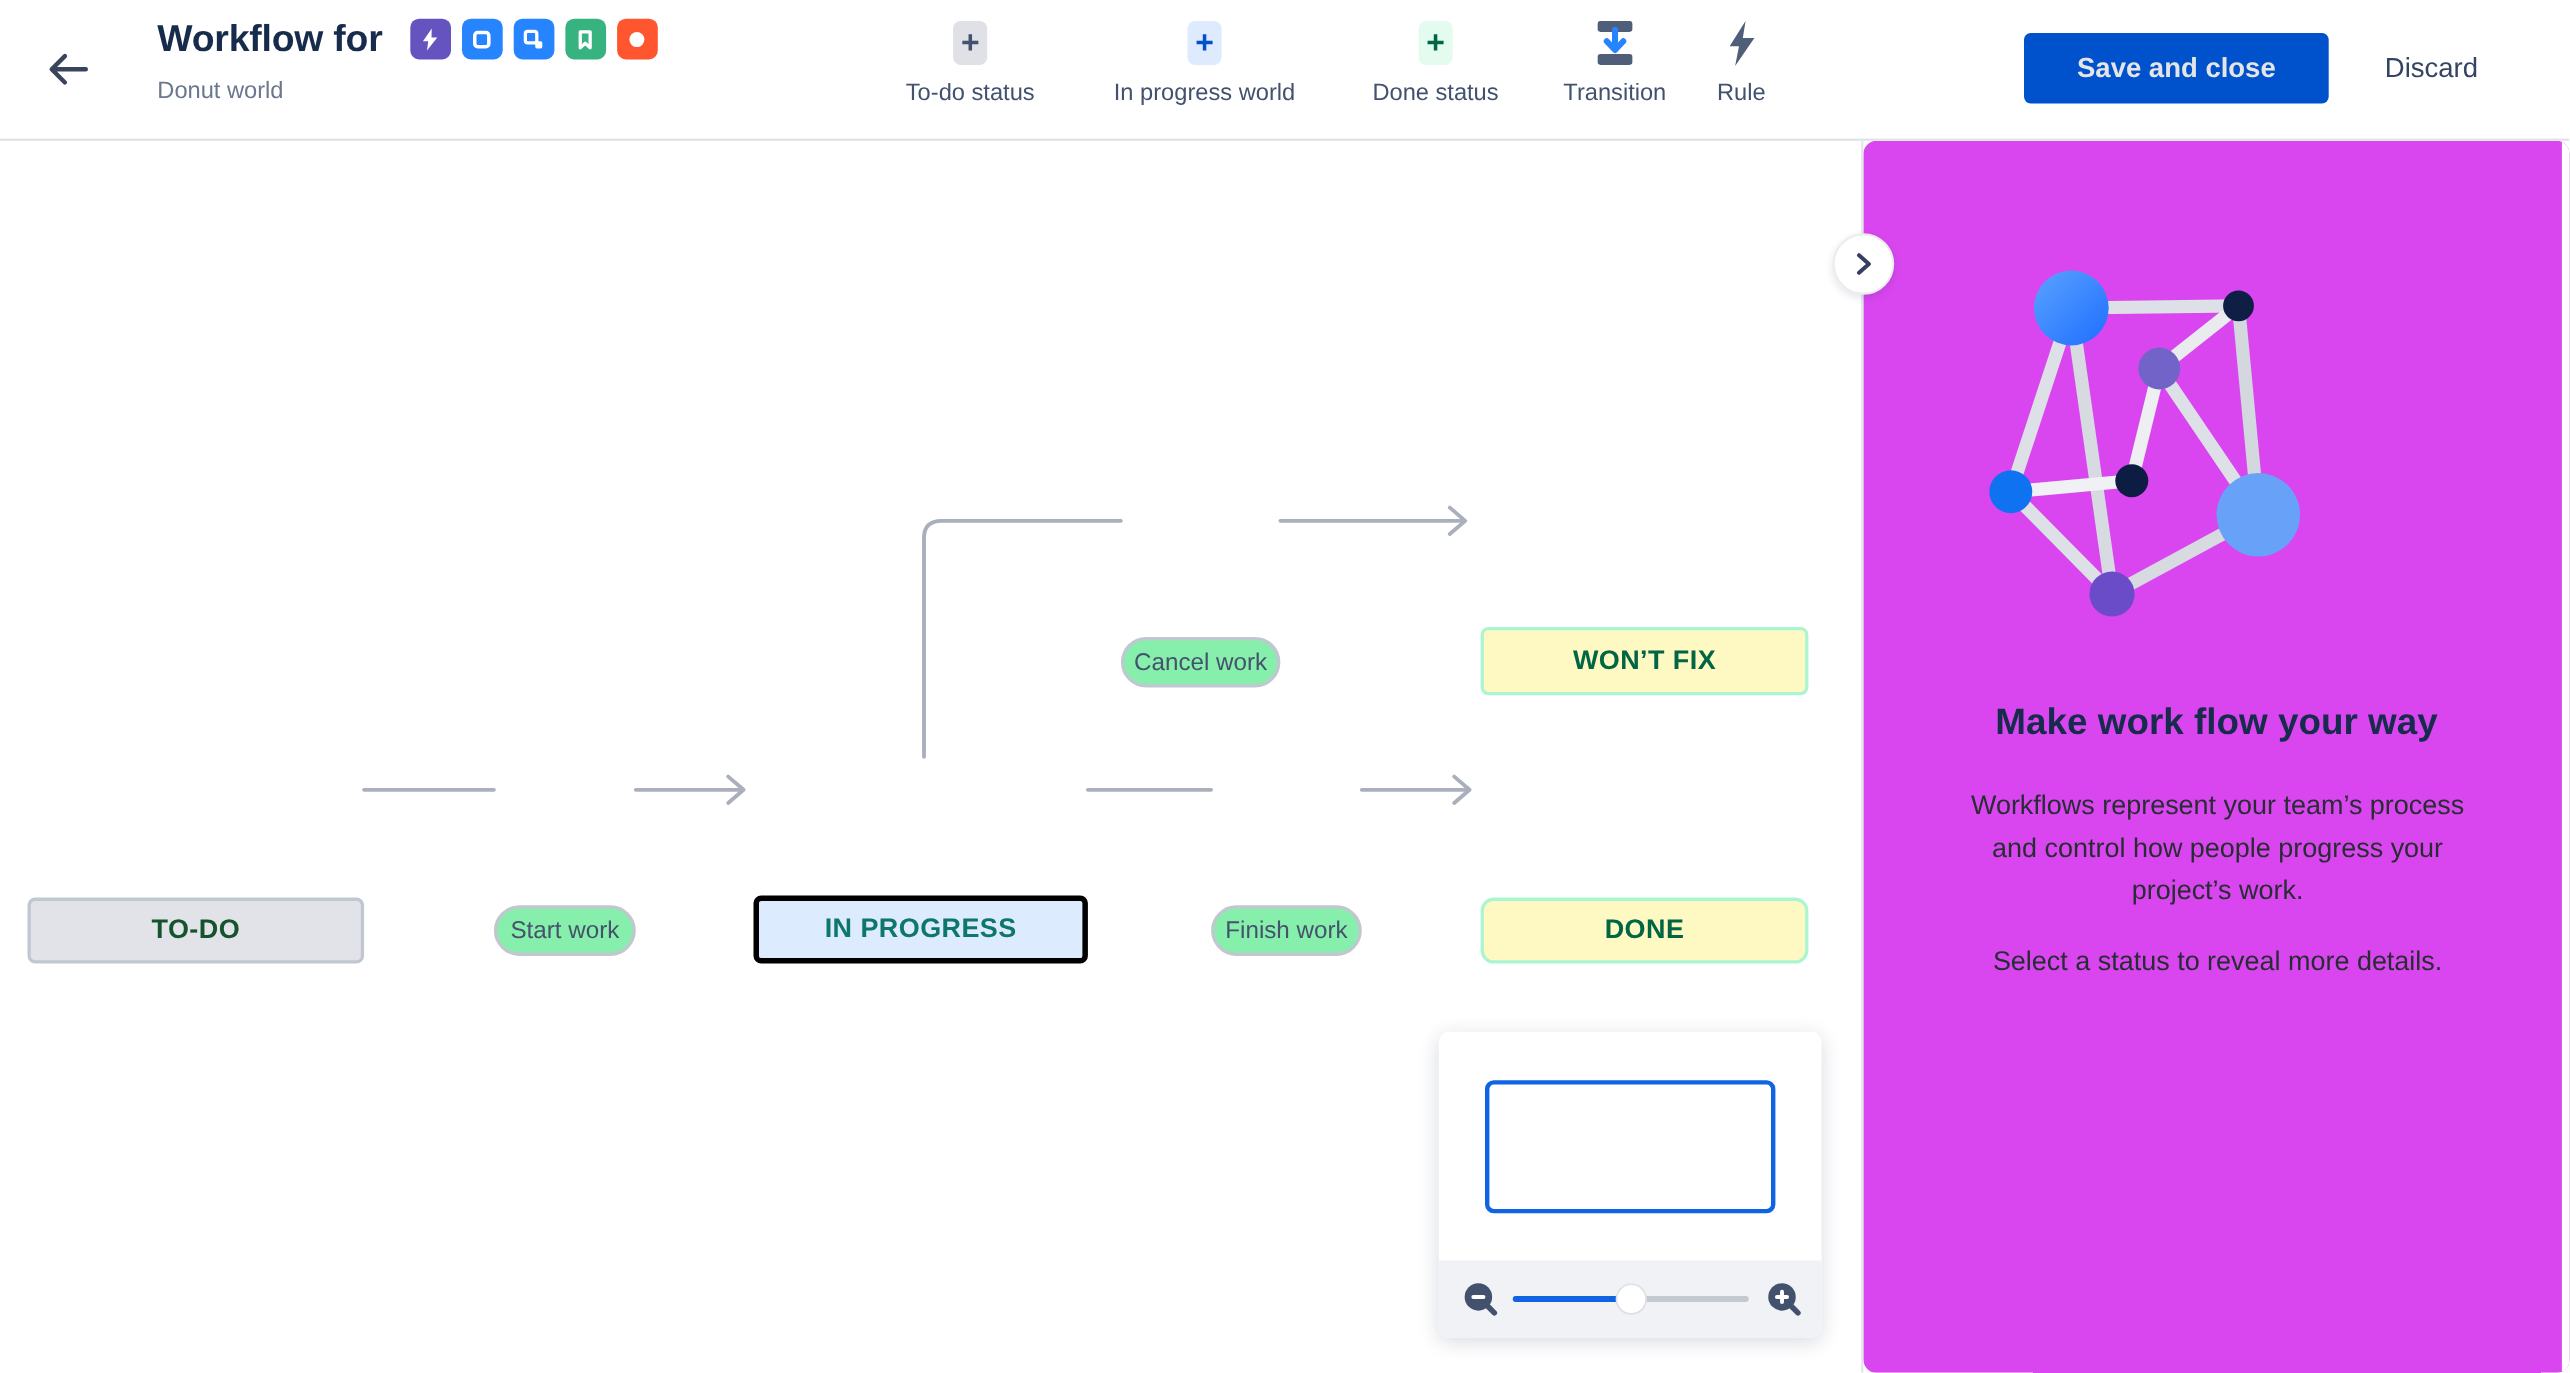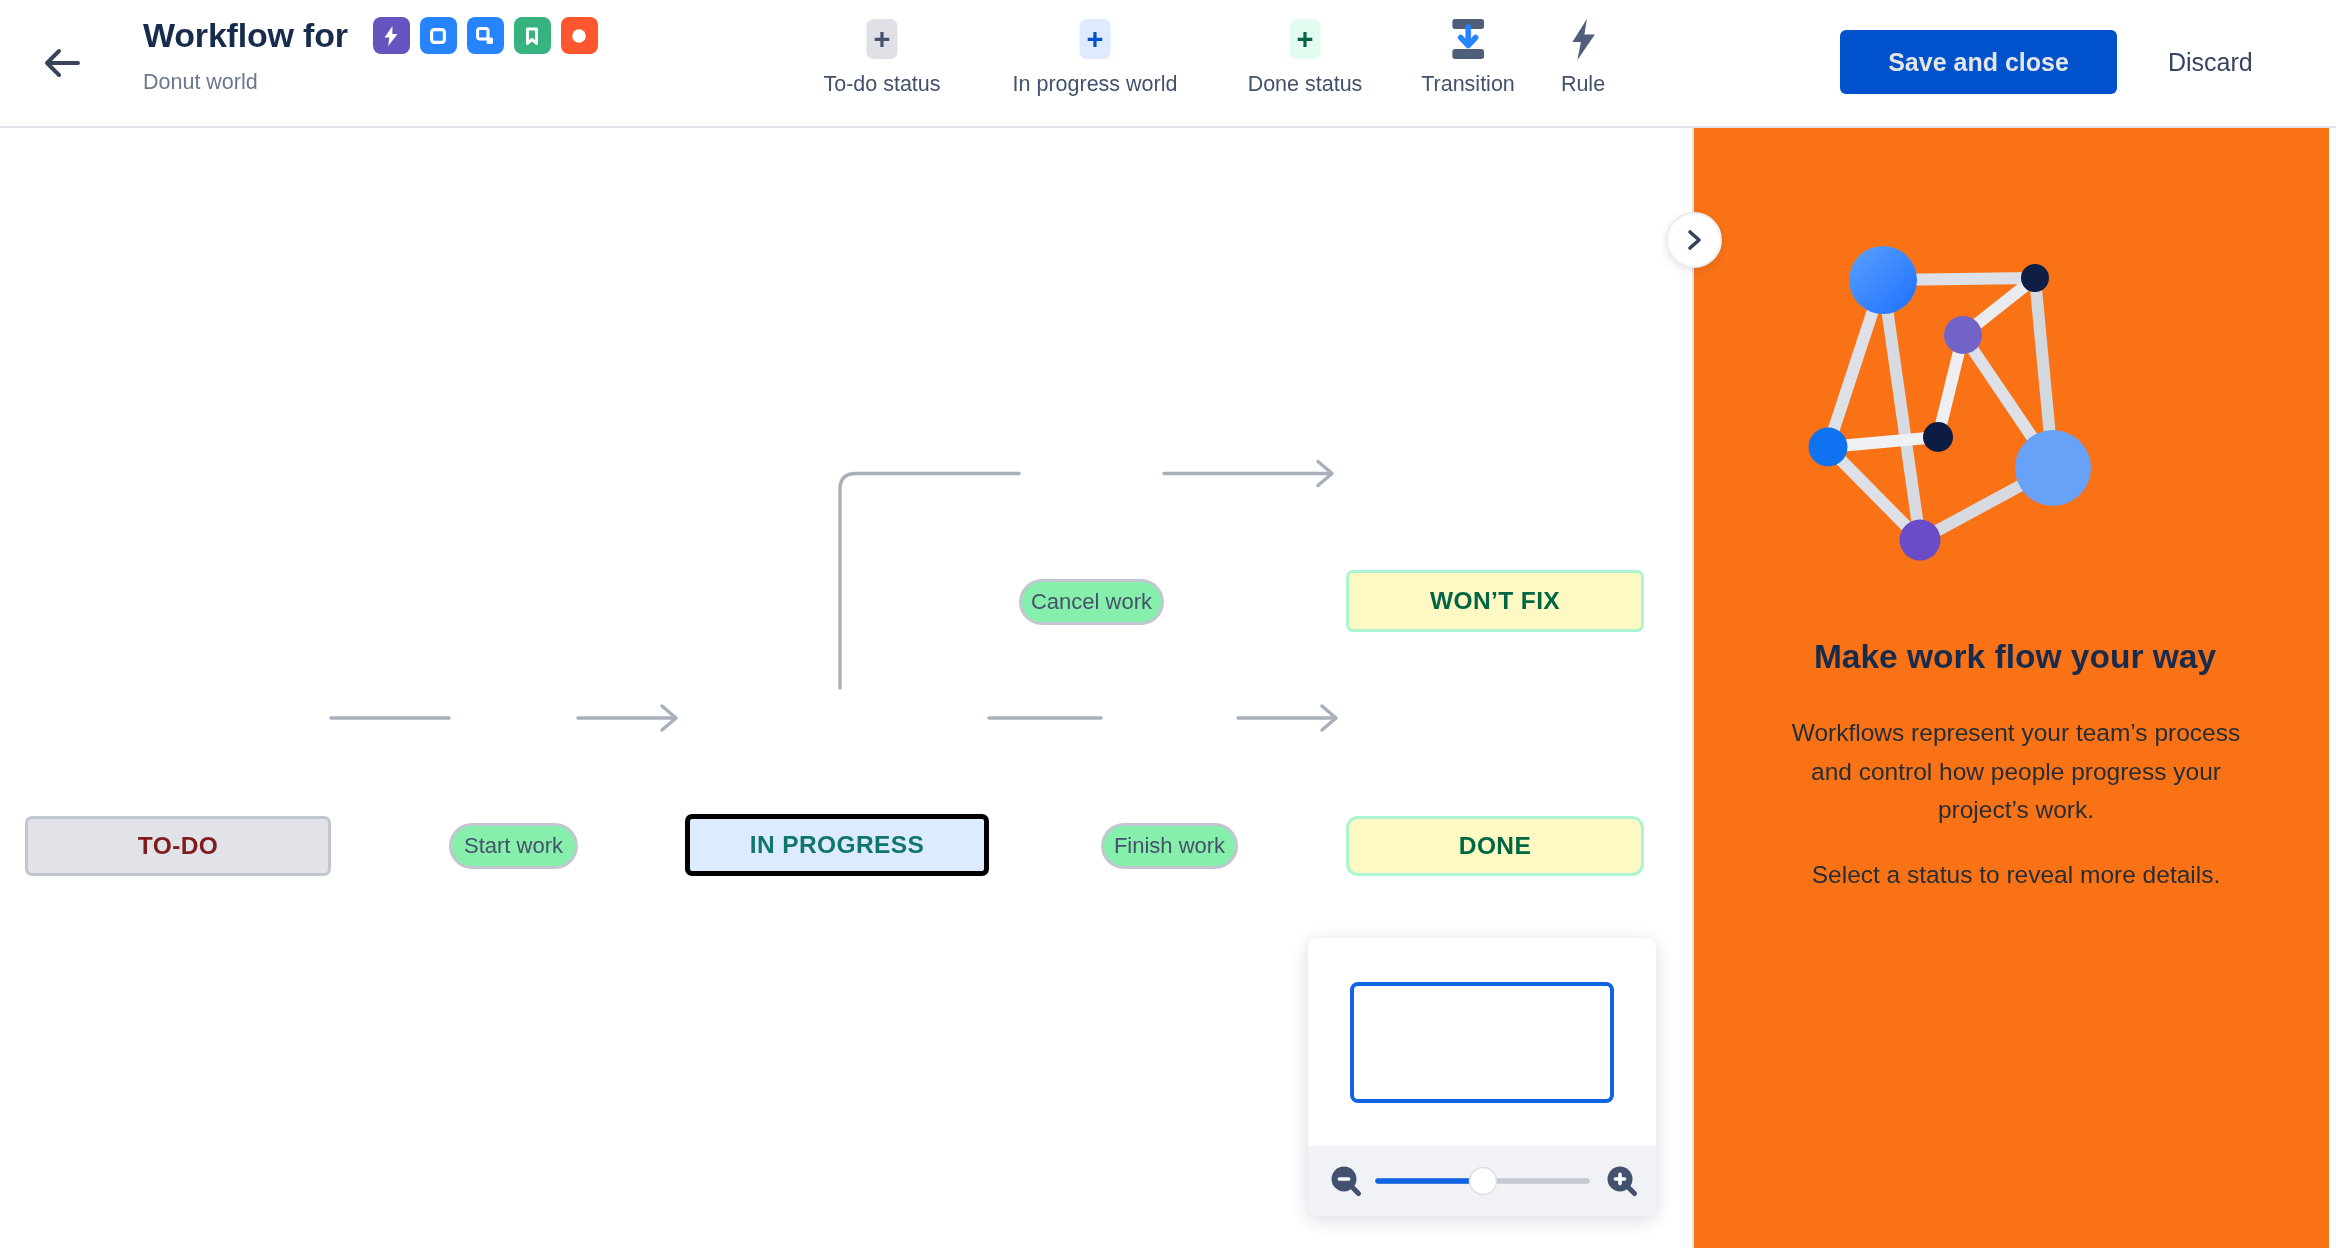--- a/index.html
+++ b/index.html
@@ -24,36 +24,36 @@
   .tb-icon { height:40px; display:flex; align-items:center; justify-content:center; }
   .tb-label { margin-top:13px; font-size:21.5px; color:#42526E; }
 
   .save-btn { position:absolute; left:1840px; top:30px; width:277px; height:64px; background:#0052CC; color:#e5e5e5; border:none; border-radius:6px; font-size:25px; font-weight:600; font-family:inherit; cursor:pointer; }
   .discard-btn { position:absolute; left:2150px; top:30px; height:64px; padding:0 18px; background:transparent; color:#344563; border:none; font-size:25px; font-weight:500; font-family:inherit; cursor:pointer; }
 
   
   .canvas { position:absolute; left:0; top:128px; width:1692px; height:1120px; background:#fff; overflow:hidden; }
   .connectors { position:absolute; left:0; top:0; }
   .status-node { position:absolute; display:flex; align-items:center; justify-content:center; font-weight:700; font-size:24.5px; letter-spacing:0.4px; border-radius:7px; cursor:pointer; }
-  .st-gray { background:#E1E3E8; border:3px solid #C1C7D0; color:#7f1d1d; }
+  .st-gray { background:#E1E3E8; border:3px solid #C1C7D0; color:#14532d; }
   .st-blue { background:#DCEBFE; border:5px solid #000000; color:#0f766e; }
   .st-green { background:#fef9c3; border:3px solid #ABF5D1; color:#006644; }
   .transition-pill { position:absolute; display:flex; align-items:center; justify-content:center; background:#86efac; border:3px solid #C1C7D0; border-radius:23px; font-size:22px; color:#44536B; cursor:pointer; }
 
   
   .divider { position:absolute; left:1692px; top:128px; width:2px; height:1120px; background:#E3E5E9; z-index:6; }
   .collapse-btn { position:absolute; left:1666px; top:212px; width:56px; height:56px; border-radius:50%; background:#fff; border:2px solid #ECEDF0; box-shadow:0 3px 8px rgba(9,30,66,.12); z-index:7; cursor:pointer; display:flex; align-items:center; justify-content:center; }
 
   
   .minimap { position:absolute; left:1308px; top:810px; width:348px; height:278px; background:#fff; border-radius:10px; box-shadow:0 4px 18px rgba(9,30,66,.16); z-index:4; }
   .minimap-viewport { position:absolute; left:42px; top:44px; width:264px; height:121px; border:4px solid #1063E3; border-radius:8px; cursor:grab; }
   .minimap-bar { position:absolute; left:0; top:208px; width:348px; height:70px; background:#F1F2F5; border-radius:0 0 10px 10px; }
 
   
-  .sidebar { position:absolute; left:1694px; top:128px; width:642px; height:1120px; background:#f97316; overflow:hidden; }
+  .sidebar { position:absolute; left:1694px; top:128px; width:642px; height:1120px; background:#d946ef; overflow:hidden;border-radius:12px; }
   .scroll-track { position:absolute; right:0; top:0; width:7px; height:1120px; background:#FFFFFF; }
   .illustration { position:absolute; left:56px; top:32px; }
   .sb-heading { position:absolute; left:0; top:510px; width:642px; text-align:center; font-size:33.5px; font-weight:700; color:#172B4D; }
   .sb-body { position:absolute; left:97px; top:586px; width:450px; text-align:center; color:#282D33; }
   .sb-body p { font-size:24.5px; line-height:38.6px; margin:0 0 26px 0; }
 </style>
 </head>
 <body>
 
 <div class="app">

